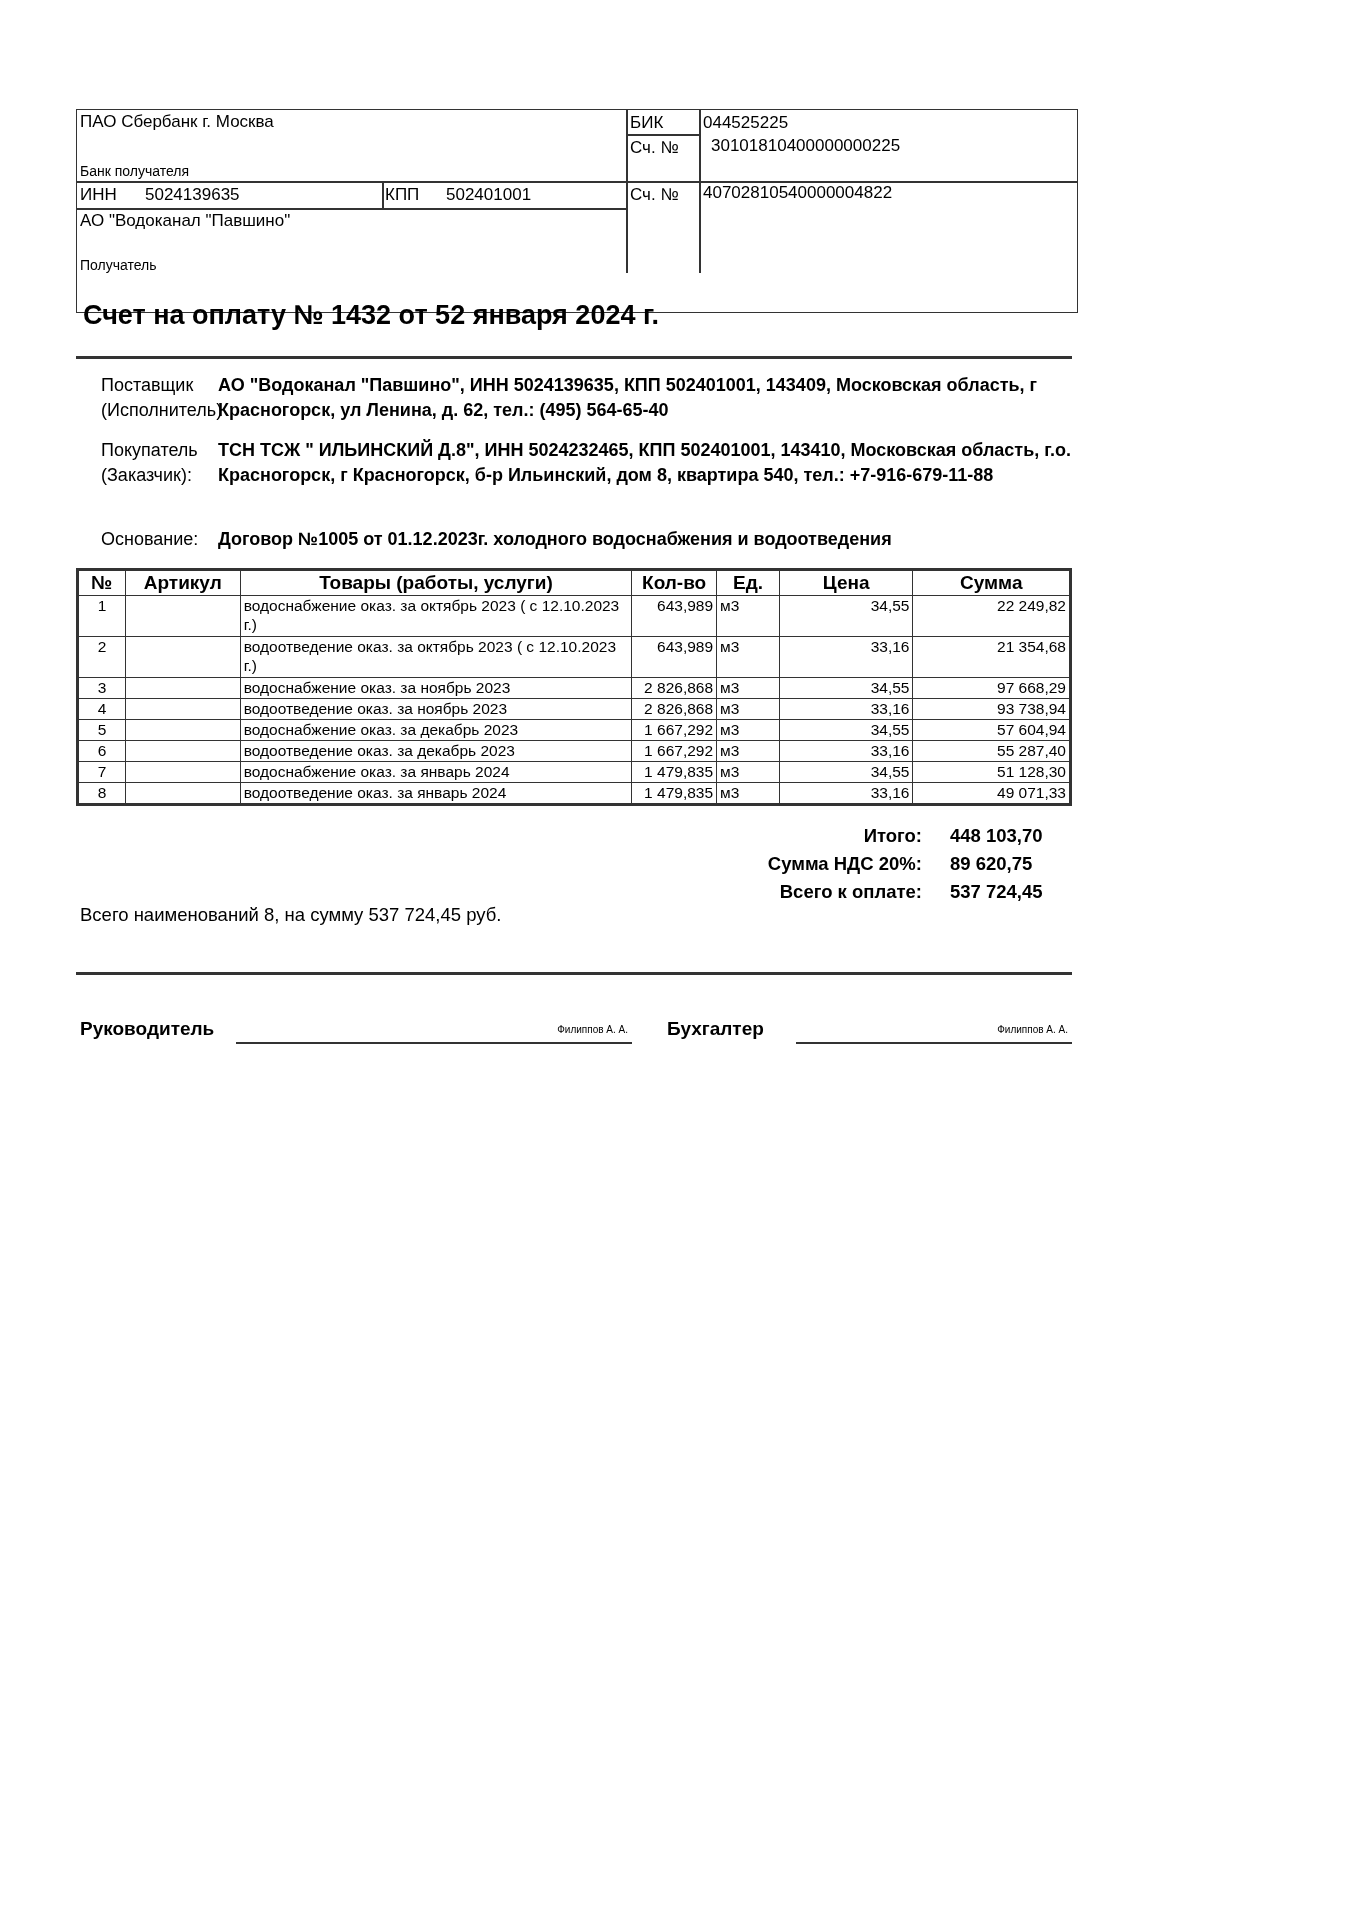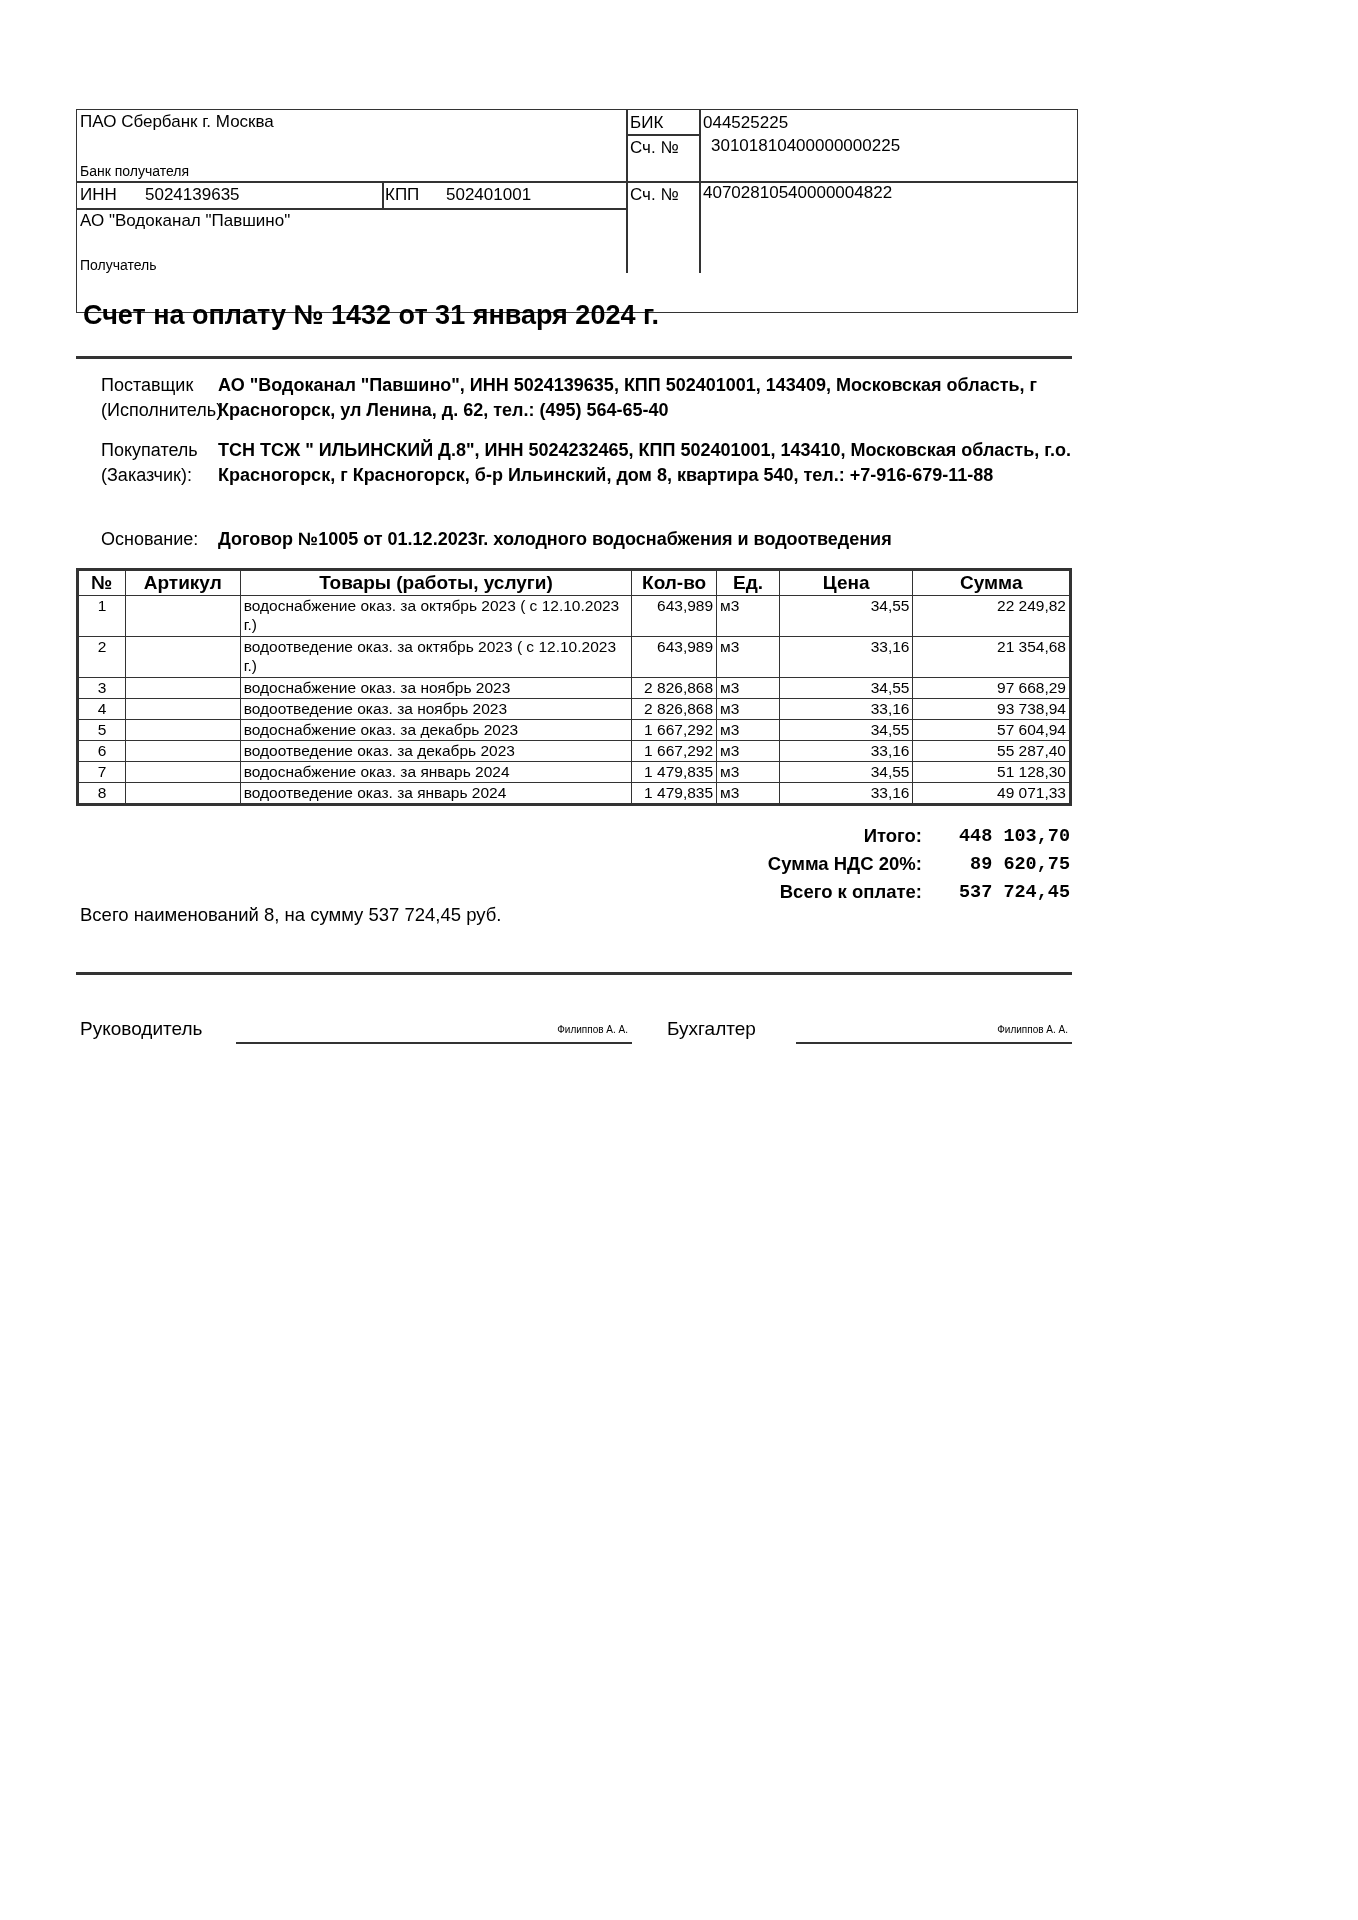--- a/index.html
+++ b/index.html
@@ -24,26 +24,26 @@
   table.items th { border: 1.5px solid #333; font-size: 19px; font-weight: bold; height: 24px; padding: 0 2px; }
   table.items td { border: 1.5px solid #333; padding: 0 3px; line-height: 19px; vertical-align: top; }
   table.items td.num { text-align: center; }
   table.items td.right { text-align: right; }
   table.items tr.tall td { height: 40px; }
   table.items tr.short td { height: 20px; }
 
   .totals { position: absolute; left: 600px; top: 822px; width: 470px; font-size: 18.5px; font-weight: bold; }
   .totals .row { display: flex; height: 28px; align-items: center; }
   .totals .tl { flex: 1; text-align: right; padding-right: 28px; }
-  .totals .tv { width: 120px; text-align: right; font-family: Liberation Mono, monospace; }
+  .totals .tv { width: 120px; text-align: left; }
 
   .summary { position: absolute; left: 80px; top: 904px; font-size: 18.5px; }
   .words { position: absolute; left: 80px; top: 932px; font-size: 18.5px; font-weight: bold; }
 
-  .sig-label { position: absolute; top: 1018px; font-size: 19px; font-weight: normal; }
+  .sig-label { position: absolute; top: 1018px; font-size: 19px; font-weight: bold; }
   .sig-line { position: absolute; top: 1042px; height: 1.5px; background: #333; }
   .sig-name { position: absolute; top: 1024px; font-size: 10px; text-align: right; }
 </style>
 </head>
 <body>
 
 <div class="page">
 
   <div class="bank">
 
@@ -67,21 +67,21 @@
     <div class="cell small" style="left:3px; top:145px;">Получатель</div>
 
     <div class="cell" style="left:553px; top:3px;">БИК</div>
     <div class="cell" style="left:626px; top:3px;">044525225</div>
     <div class="cell" style="left:553px; top:28px;">Сч. №</div>
     <div class="cell" style="left:626px; top:26px;margin-left:8px;">30101810400000000225</div>
     <div class="cell" style="left:553px; top:75px;">Сч. №</div>
     <div class="cell" style="left:626px; top:73px;">40702810540000004822</div>
   </div>
 
-  <div class="title">Счет на оплату № 1432 от 31 января 2024 г.</div>
+  <div class="title">Счет на оплату № 1432 от 52 января 2024 г.</div>
   <div class="rule-thick" style="top:356px;"></div>
 
   <div class="party" style="top:373px; height:52px;">
     <div class="lbl">Поставщик (Исполнитель)</div>
     <div class="val" style="width:900px;">АО "Водоканал "Павшино", ИНН 5024139635, КПП 502401001, 143409, Московская область, г Красногорск, ул Ленина, д. 62, тел.: (495) 564-65-40</div>
   </div>
 
   <div class="party" style="top:438px; height:78px;">
     <div class="lbl" style="width:110px;">Покупатель (Заказчик):</div>
     <div class="val" style="width:915px;">ТСН ТСЖ " ИЛЬИНСКИЙ Д.8", ИНН 5024232465, КПП 502401001, 143410, Московская область, г.о. Красногорск, г Красногорск, б-р Ильинский, дом 8, квартира 540, тел.: +7-916-679-11-88</div>

